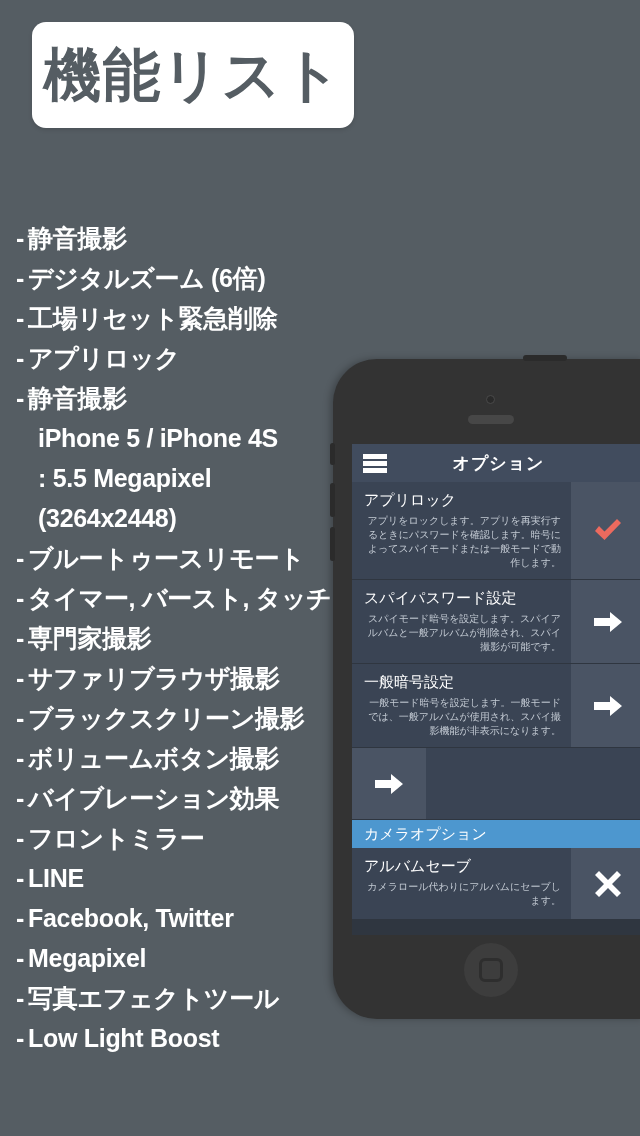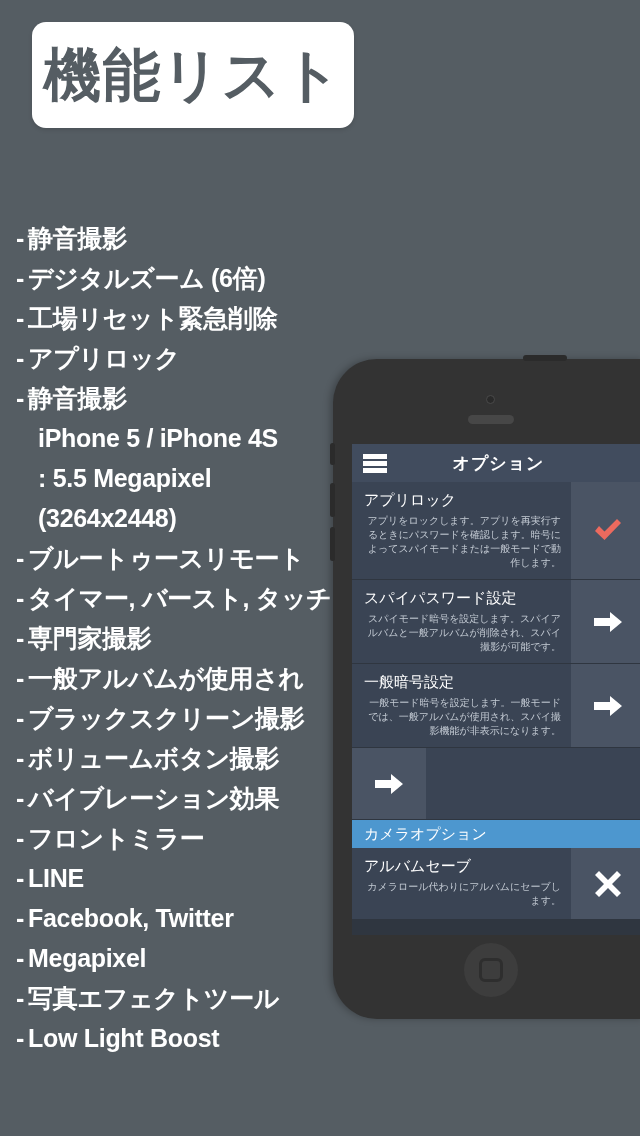--- a/index.html
+++ b/index.html
@@ -226,21 +226,21 @@
     <li><span class="dash">-</span><span>デジタルズーム (6倍)</span></li>
     <li><span class="dash">-</span><span>工場リセット緊急削除</span></li>
     <li><span class="dash">-</span><span>アプリロック</span></li>
     <li><span class="dash">-</span><span>静音撮影</span></li>
     <li class="indent"><span>iPhone 5 / iPhone 4S</span></li>
     <li class="indent"><span>: 5.5 Megapixel</span></li>
     <li class="indent"><span>  (3264x2448)</span></li>
     <li><span class="dash">-</span><span>ブルートゥースリモート</span></li>
     <li><span class="dash">-</span><span>タイマー, バースト, タッチ</span></li>
     <li><span class="dash">-</span><span>専門家撮影</span></li>
-    <li><span class="dash">-</span><span>一般アルバムが使用され</span></li>
+    <li><span class="dash">-</span><span>サファリブラウザ撮影</span></li>
     <li><span class="dash">-</span><span>ブラックスクリーン撮影</span></li>
     <li><span class="dash">-</span><span>ボリュームボタン撮影</span></li>
     <li><span class="dash">-</span><span>バイブレーション効果</span></li>
     <li><span class="dash">-</span><span>フロントミラー</span></li>
     <li><span class="dash">-</span><span>LINE</span></li>
     <li><span class="dash">-</span><span>Facebook, Twitter</span></li>
     <li><span class="dash">-</span><span>Megapixel</span></li>
     <li><span class="dash">-</span><span>写真エフェクトツール</span></li>
     <li><span class="dash">-</span><span>Low Light Boost</span></li>
   </ul>

